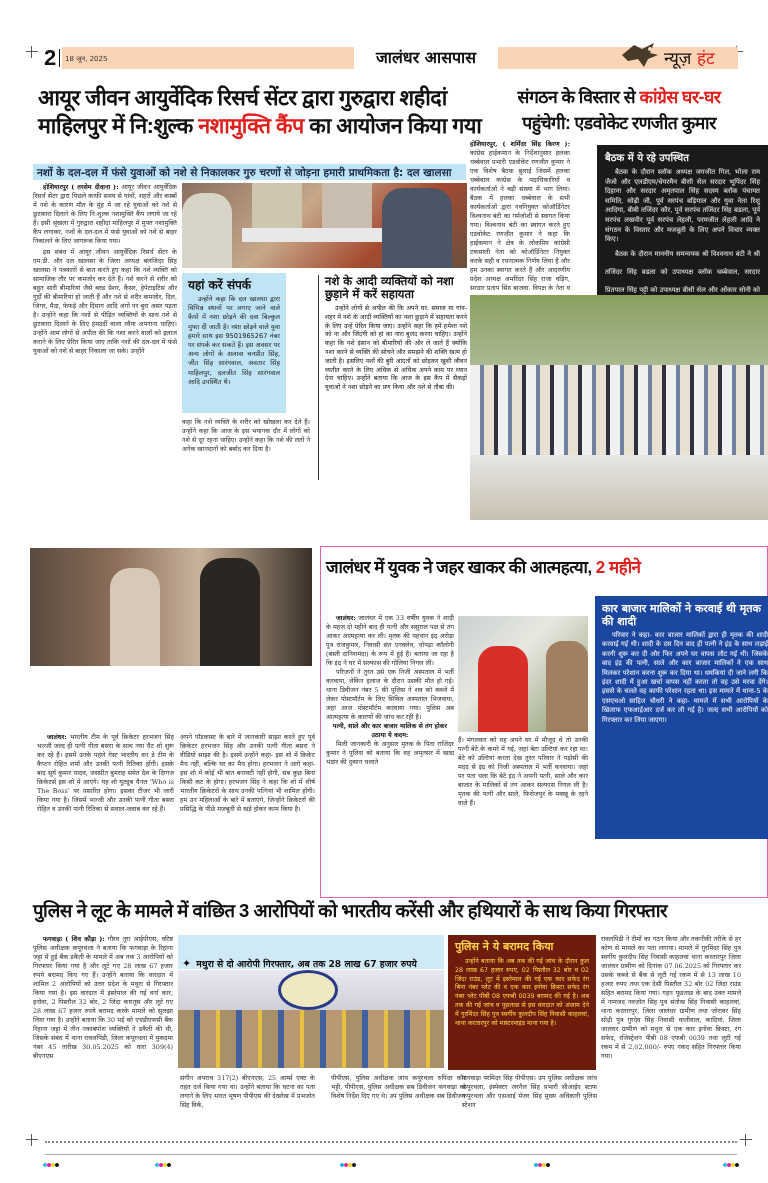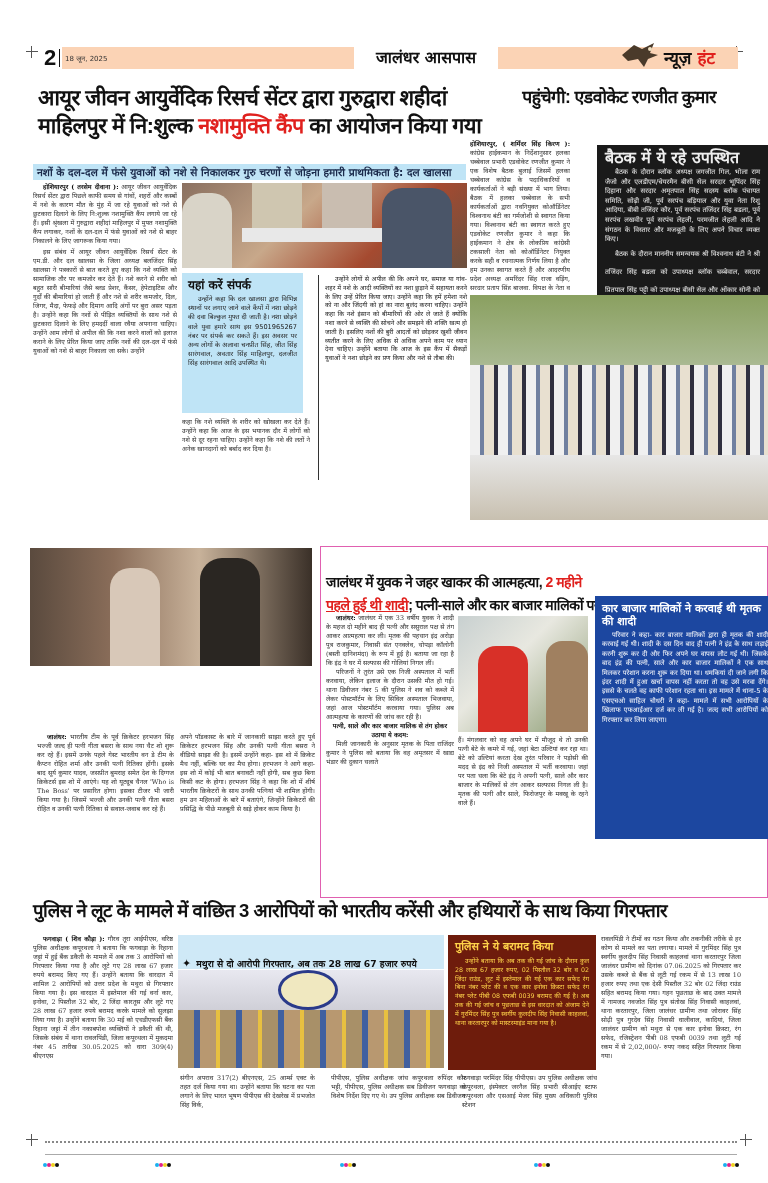--- a/index.html
+++ b/index.html
@@ -5,21 +5,21 @@
 *{box-sizing:border-box;margin:0;padding:0}
 body{width:768px;height:1183px;background:#fff;position:relative;overflow:hidden;font-family:"DejaVu Sans",sans-serif;color:#222}
 .abs{position:absolute}
 .crop{position:absolute;width:12px;height:12px}
 .crop:before{content:"";position:absolute;left:5px;top:0;width:1px;height:12px;background:#555}
 .crop:after{content:"";position:absolute;left:0;top:5px;width:12px;height:1px;background:#555}
 .hdr-band{background:#fbd3b5;height:22px}
 .pgno{font-family:"Liberation Sans",sans-serif;font-weight:bold;font-size:22px;line-height:22px;color:#111}
 .date{font-size:7px;color:#333}
 .section{font-weight:bold;font-size:16px;color:#111;text-align:center;line-height:22px}
-.brand{font-weight:bold;font-size:17px;line-height:22px}
+.brand{font-weight:normal;font-size:17px;line-height:22px}
 .h1{font-family:"Liberation Sans",sans-serif;font-weight:bold;color:#111;letter-spacing:-0.5px}
 .red{color:#e0201d}
 .body-text{font-family:"DejaVu Serif",serif;font-size:6.4px;line-height:9px;color:#333;text-align:justify;overflow:hidden}
 .body-text b{color:#111}
 .sub-band{background:#bfe4f6;font-weight:bold;font-size:10.5px;line-height:16px;color:#1b2b4c;padding-left:4px;white-space:nowrap;overflow:hidden}
 .photo{background:linear-gradient(135deg,#8a7060,#c8a88a 40%,#a54a30 70%,#6a5040);overflow:hidden}
 .box-blue{background:#bfe4f6;padding:5px 6px}
 .box-black{background:#1a1a1a;color:#eee;padding:6px 8px}
 .box-navy{background:#1c47a0;color:#fff;padding:6px 7px}
 .box-maroon{background:#6e1c0c;color:#ffd34a;padding:5px 7px}
@@ -68,62 +68,63 @@
 </div>
 
 <div class="abs photo" style="left:182px;top:183px;width:285px;height:85px">
   <div class="abs" style="left:60px;top:45px;width:150px;height:14px;background:#e8e8e8"></div>
   <div class="abs" style="left:0;top:10px;width:50px;height:75px;background:#d9d4c8;border-radius:20px 20px 0 0"></div>
   <div class="abs" style="left:70px;top:0;width:50px;height:45px;background:#cfc6b0"></div>
   <div class="abs" style="left:140px;top:0;width:50px;height:45px;background:#c9bdb0"></div>
   <div class="abs" style="left:200px;top:5px;width:70px;height:80px;background:#4a5568;border-radius:20px 20px 0 0"></div>
 </div>
 
-<div class="abs box-blue" style="left:182px;top:273px;width:121px;height:140px">
+<div class="abs box-blue" style="left:182px;top:273px;width:104px;height:140px">
   <div class="box-title" style="color:#111;font-size:12px">यहां करें संपर्क</div>
   <div class="box-text" style="color:#222;text-indent:10px">उन्होंने कहा कि दल खालसा द्वारा विभिन्न स्थानों पर लगाए जाने वाले कैंपों में नशा छोड़ने की दवा बिल्कुल मुफ्त दी जाती है। नशा छोड़ने वाले युवा हमारे साथ इस 9501965267 नंबर पर संपर्क कर सकते हैं। इस अवसर पर अन्य लोगों के अलावा चनप्रीत सिंह, जीत सिंह सारंगवाल, अवतार सिंह माहिलपुर, दलजीत सिंह सारंगवाल आदि उपस्थित थे।</div>
 </div>
 <div class="abs body-text" style="left:182px;top:418px;width:128px;height:62px">कहा कि नशे व्यक्ति के शरीर को खोखला कर देते हैं। उन्होंने कहा कि आज के इस भयानक दौर में लोगों को नशे से दूर रहना चाहिए। उन्होंने कहा कि नशे की लतों ने अनेक खानदानों को बर्बाद कर दिया है।</div>
 
 <div class="vline" style="left:318px;top:275px;height:205px"></div>
 <div class="abs" style="left:325px;top:275px;width:142px;height:210px">
+  <div class="box-title" style="color:#111;font-size:11.5px;line-height:13px">नशे के आदी व्यक्तियों को नशा छुड़ाने में करें सहायता</div>
   <div class="box-text" style="color:#222;text-indent:10px;font-size:6.3px;line-height:8.8px">उन्होंने लोगों से अपील की कि अपने घर, समाज या गांव-शहर में नशे के आदी व्यक्तियों का नशा छुड़ाने में सहायता करने के लिए उन्हें प्रेरित किया जाए। उन्होंने कहा कि हमें हमेशा नशे को ना और जिंदगी को हां का नारा बुलंद करना चाहिए। उन्होंने कहा कि नशे इंसान को बीमारियों की ओर ले जाते हैं क्योंकि नशा करने से व्यक्ति की सोचने और समझने की शक्ति खत्म हो जाती है। इसलिए नशों की बुरी आदतों को छोड़कर खुशी जीवन व्यतीत करने के लिए अधिक से अधिक अपने काम पर ध्यान देना चाहिए। उन्होंने बताया कि आज के इस कैंप में सैकड़ों युवाओं ने नशा छोड़ने का प्रण किया और नशे से तौबा की।</div>
 </div>
 
 <div class="abs h1" style="left:470px;top:84px;width:298px;font-size:17.5px;line-height:26px;text-align:center;white-space:nowrap">
+  <div><span>संगठन के विस्तार से </span><span class="red">कांग्रेस घर-घर</span></div>
   <div>पहुंचेगी: एडवोकेट रणजीत कुमार</div>
 </div>
 <div class="abs body-text" style="left:470px;top:140px;width:100px;height:150px">
   <p><b>होशियारपुर, ( शर्मिंदर सिंह किरण ):</b> <span>कांग्रेस हाईकमान के निर्देशानुसार हलका चब्बेवाल प्रभारी एडवोकेट रणजीत कुमार ने एक विशेष बैठक बुलाई जिसमें हलका चब्बेवाल कांग्रेस के पदाधिकारियों व कार्यकर्ताओं ने बड़ी संख्या में भाग लिया। बैठक में हलका चब्बेवाल के सभी कार्यकर्ताओं द्वारा नवनियुक्त कोऑर्डिनेटर विश्वनाथ बंटी का गर्मजोशी से स्वागत किया गया। विश्वनाथ बंटी का स्वागत करते हुए एडवोकेट रणजीत कुमार ने कहा कि हाईकमान ने क्षेत्र के लोकप्रिय कांग्रेसी टकसाली नेता को कोऑर्डिनेटर नियुक्त करके सही व रचनात्मक निर्णय लिया है और हम उनका स्वागत करते हैं और आदरणीय प्रदेश अध्यक्ष अमरिंदर सिंह राजा वड़िंग, सरदार प्रताप सिंह बाजवा, विपक्ष के नेता व वरिष्ठ कांग्रेसी नेता व पूर्व कैबिनेट मंत्री श्री सम्सुंदर अरोड़ा का धन्यवाद करते हुए विश्वास दिलाया कि विश्वनाथ के नेतृत्व में संगठन का विस्तार किया जाएगा और मजबूती से काम करते हुए चब्बेवाल निवासियों को भ्रष्टाचार, कुव्यवस्था और जंगल राज से मुक्ति दिलाई जाएगी।</span></p>
 </div>
 <div class="abs box-black" style="left:597px;top:145px;width:171px;height:232px">
-  <div class="box-title" style="font-size:16px">बैठक में ये रहे उपस्थित</div>
+  <div class="box-title" style="font-size:10px">बैठक में ये रहे उपस्थित</div>
   <div class="box-text" style="text-indent:10px;font-size:6.8px;line-height:9.6px">बैठक के दौरान ब्लॉक अध्यक्ष जगजीत गिल, भोला राम जैजो और एलडीएम/चेयरमैन बीसी सेल सरदार भूपिंदर सिंह दिहाना और सरदार अमृतपाल सिंह सदस्य ब्लॉक पंचायत समिति, सोढ़ी जी, पूर्व सरपंच बड़ियाल और युवा नेता रिशु आदिया, बीबी तजिंदर कौर, पूर्व सरपंच तजिंदर सिंह बडला, पूर्व सरपंच लखवीर पूर्व सरपंच लेहली, परमजीत लेहली आदि ने संगठन के विस्तार और मजबूती के लिए अपने विचार व्यक्त किए।</div>
   <div class="box-text" style="text-indent:10px;font-size:6.8px;line-height:18px">बैठक के दौरान माननीय समन्वयक श्री विश्वनाथ बंटी ने श्री तजिंदर सिंह बडला को उपाध्यक्ष ब्लॉक चब्बेवाल, सरदार प्रितपाल सिंह पट्टी को उपाध्यक्ष बीसी सेल और ओंकार सोनी को सचिव नियुक्त किया।</div>
 </div>
 
 <div class="abs photo" style="left:470px;top:295px;width:298px;height:225px;background:linear-gradient(180deg,#8aa060 0%,#a8b890 30%,#d8d8d0 45%,#e8e8e8 70%,#c8c0b0 100%)">
   <div class="abs" style="left:0;top:70px;width:298px;height:90px;background:repeating-linear-gradient(90deg,#f0f0f0 0 10px,#7080a0 10px 14px,#e8e0d0 14px 24px,#303040 24px 28px)"></div>
 </div>
 
 <div class="abs photo" style="left:30px;top:548px;width:282px;height:118px;background:linear-gradient(90deg,#5a4a3e,#8b6e5a 30%,#c8b29a 60%,#3a3028)">
   <div class="abs" style="left:80px;top:20px;width:50px;height:98px;background:#d8c8b8;border-radius:20px 20px 0 0"></div>
   <div class="abs" style="left:170px;top:10px;width:60px;height:108px;background:#2a2622;border-radius:22px 22px 0 0"></div>
 </div>
 <div class="abs h1" style="left:40px;top:674px;width:285px;font-size:14.5px;line-height:19px;white-space:nowrap">
 </div>
 <div class="abs body-text" style="left:37px;top:733px;width:137px;height:160px">
   <p style="text-indent:10px"><b>जालंधर:</b> <span>भारतीय टीम के पूर्व क्रिकेटर हरभजन सिंह भज्जी जल्द ही पत्नी गीता बसरा के साथ नया चैट शो शुरू कर रहे हैं। इसमें उनके पहले गेस्ट भारतीय वन डे टीम के कैप्टन रोहित शर्मा और उनकी पत्नी रितिका होंगी। इसके बाद सूर्य कुमार यादव, जसप्रीत बुमराह समेत देश के दिग्गज क्रिकेटर्स इस शो में आएंगे। यह शो यूट्यूब चैनल 'Who is The Boss' पर प्रसारित होगा। इसका टीजर भी जारी किया गया है। जिसमें भज्जी और उनकी पत्नी गीता बसरा रोहित व उनकी पत्नी रितिका से सवाल-जवाब कर रहे हैं।</span></p>
 </div>
 <div class="abs body-text" style="left:180px;top:733px;width:135px;height:160px">अपने पॉडकास्ट के बारे में जानकारी साझा करते हुए पूर्व क्रिकेटर हरभजन सिंह और उनकी पत्नी गीता बसरा ने वीडियो साझा की है। इसमें उन्होंने कहा- इस शो में क्रिकेट मैच नहीं, बल्कि घर का मैच होगा। हरभजन ने आगे कहा- इस शो में कोई भी बात बनावटी नहीं होगी, सब कुछ बिना किसी कट के होगा। हरभजन सिंह ने कहा कि शो में शीर्ष भारतीय क्रिकेटरों के साथ उनकी पत्नियां भी शामिल होंगी। हम उन महिलाओं के बारे में बताएंगे, जिन्होंने क्रिकेटरों की प्रसिद्धि के पीछे मजबूती से खड़े होकर काम किया है।</div>
 
 <div class="abs" style="left:320px;top:546px;width:448px;height:352px;border:1px solid #e060b0"></div>
-<div class="abs h1" style="left:326px;top:571px;width:440px;font-size:14px;line-height:23px;white-space:nowrap">
+<div class="abs h1" style="left:326px;top:556px;width:440px;font-size:17px;line-height:23px;white-space:nowrap">
   <div><span>जालंधर में युवक ने जहर खाकर की आत्महत्या, </span><span class="red">2 महीने</span></div>
-  <div><span class="red" style="text-decoration:underline">पहले हुई थी शादी</span><span>; पत्नी-साले और कार बाजार मालिकों पर केस</span></div>
 </div>
 <div class="abs body-text" style="left:326px;top:614px;width:128px;height:280px">
   <p style="text-indent:10px"><b>जालंधर:</b> <span>जालंधर में एक 33 वर्षीय युवक ने शादी के महज दो महीने बाद ही पत्नी और ससुराल पक्ष से तंग आकर आत्महत्या कर ली। मृतक की पहचान इंद्र अरोड़ा पुत्र राजकुमार, निवासी संत एनक्लेव, चोपड़ा कॉलोनी (बस्ती दानिशमंदा) के रूप में हुई है। बताया जा रहा है कि इंद्र ने घर में सल्फास की गोलियां निगल लीं।</span></p>
   <p style="text-indent:10px">परिजनों ने तुरंत उसे एक निजी अस्पताल में भर्ती करवाया, लेकिन इलाज के दौरान उसकी मौत हो गई। थाना डिवीजन नंबर 5 की पुलिस ने शव को कब्जे में लेकर पोस्टमॉर्टम के लिए सिविल अस्पताल भिजवाया, जहां आज पोस्टमॉर्टम करवाया गया। पुलिस अब आत्महत्या के कारणों की जांच कर रही है।</p>
   <p style="text-align:center;font-weight:bold;color:#111">पत्नी, साले और कार बाजार मालिक से तंग होकर उठाया ये कदम:</p>
   <p style="text-indent:10px">मिली जानकारी के अनुसार मृतक के पिता राजिंदर कुमार ने पुलिस को बताया कि वह अमृतसर में खाद्य भंडार की दुकान चलाते</p>
 </div>
 <div class="abs photo" style="left:458px;top:616px;width:130px;height:116px;background:linear-gradient(135deg,#c8d0d0,#e8e8e0 40%,#8a9a70)">
   <div class="abs" style="left:20px;top:30px;width:50px;height:86px;background:#d83028;border-radius:18px 18px 0 0"></div>
   <div class="abs" style="left:88px;top:25px;width:42px;height:91px;background:#a08060;border-radius:16px 16px 0 0"></div>

